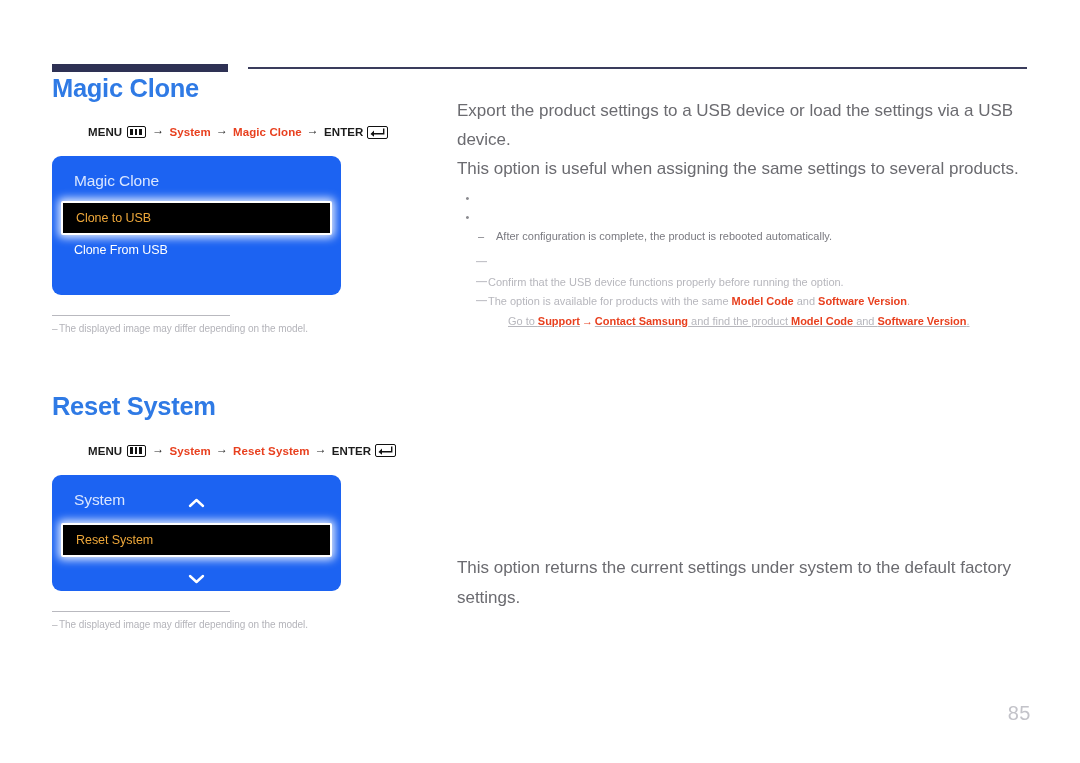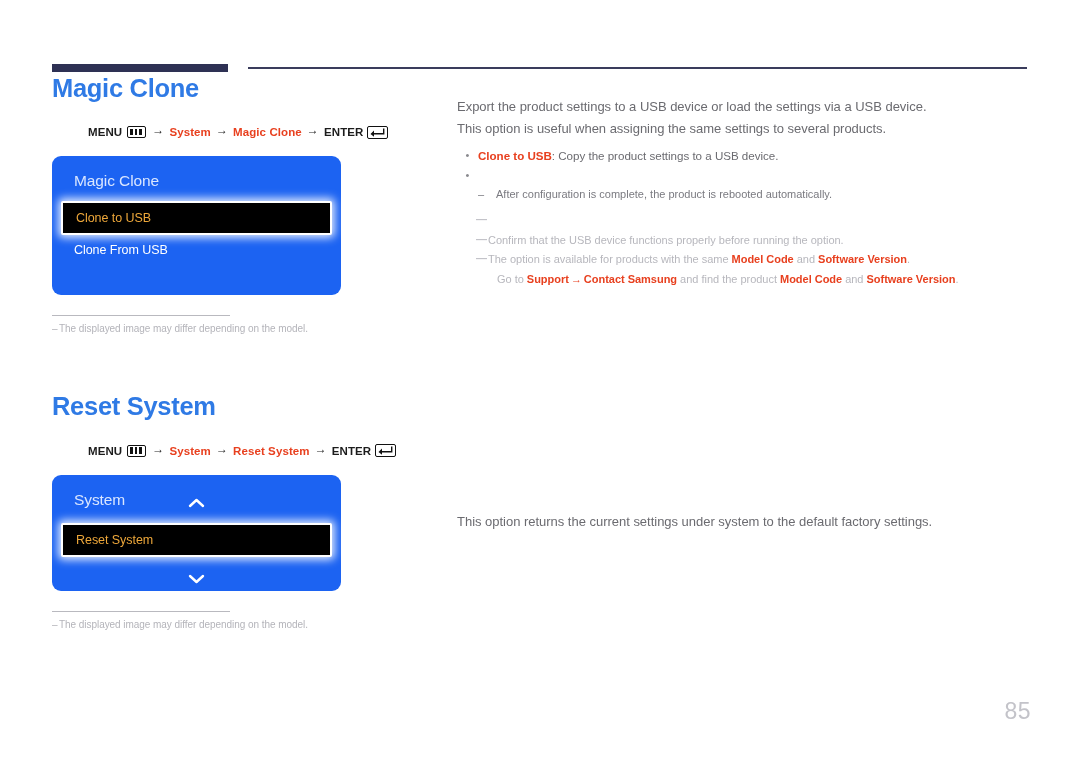--- a/index.html
+++ b/index.html
@@ -196,21 +196,21 @@
     letter-spacing: -0.05px;
   }
   .foot-dash {
     display: inline-block;
     width: 7px;
     color: #b4b4ba;
   }
 
   
   .para {
-    font-size: 13px;
+    font-size: 17px;
     color: #6b6b70;
     line-height: 1.72;
     letter-spacing: -0.02px;
   }
   .bullets {
     margin-top: 5px;
   }
   .bullet {
     display: flex;
     font-size: 11.6px;
@@ -260,29 +260,30 @@
     color: #e8401f;
     font-weight: bold;
   }
   .note .arrow-red {
     color: #e8401f;
     font-weight: bold;
     display: inline-block;
     padding: 0 2px;
   }
   .note-indent {
-    margin-left: 9px;
+    margin-left: 20px;
+    text-decoration: underline;
   }
 
   
   .page-number {
     position: absolute;
     right: 49px;
     bottom: 38px;
-    font-size: 23px;
+    font-size: 20px;
     color: #c3c3c9;
     letter-spacing: 0.5px;
   }
 
   
   .section-2 { margin-top: 0; }
 </style>
 </head>
 <body>
 
@@ -386,21 +387,20 @@
 
   <div class="col-right">
 
     <div>
       <div class="para">Export the product settings to a USB device or load the settings via a USB device.</div>
       <div class="para">This option is useful when assigning the same settings to several products.</div>
 
       <div class="bullets">
         <div class="bullet">
           <span class="bullet-dot">•</span>
-          <span><span class="bullet-term">Clone to USB</span><span>: Copy the product settings to a USB device.</span></span>
         </div>
         <div class="bullet">
           <span class="bullet-dot">•</span>
         </div>
       </div>
 
       <div class="subnote">
         <span class="subnote-dash">–</span>
         <span>After configuration is complete, the product is rebooted automatically.</span>
       </div>

